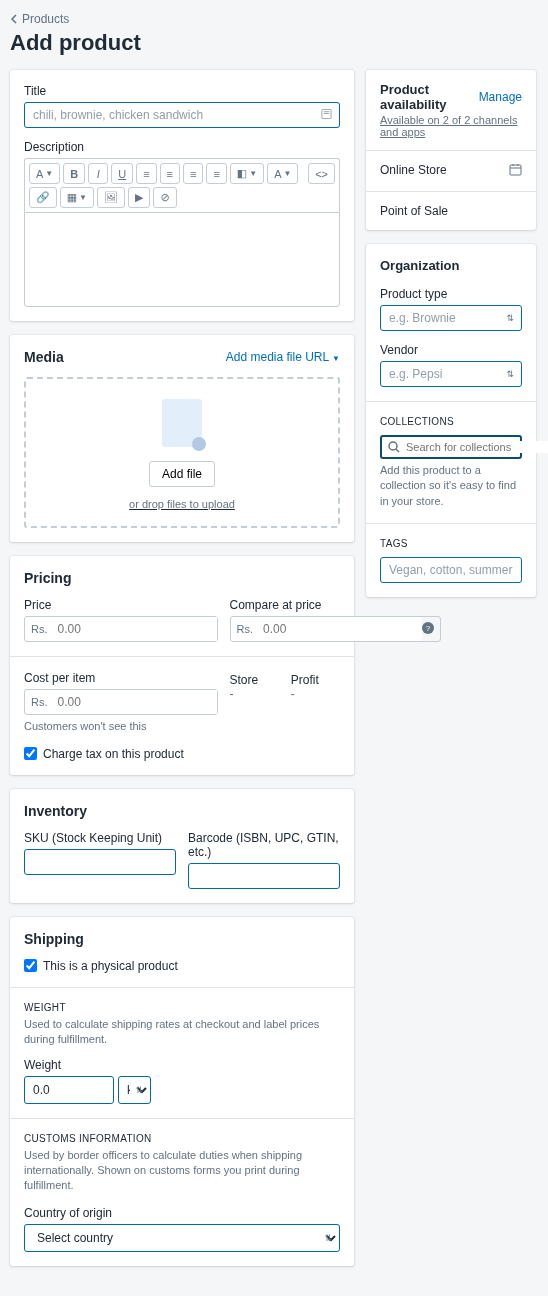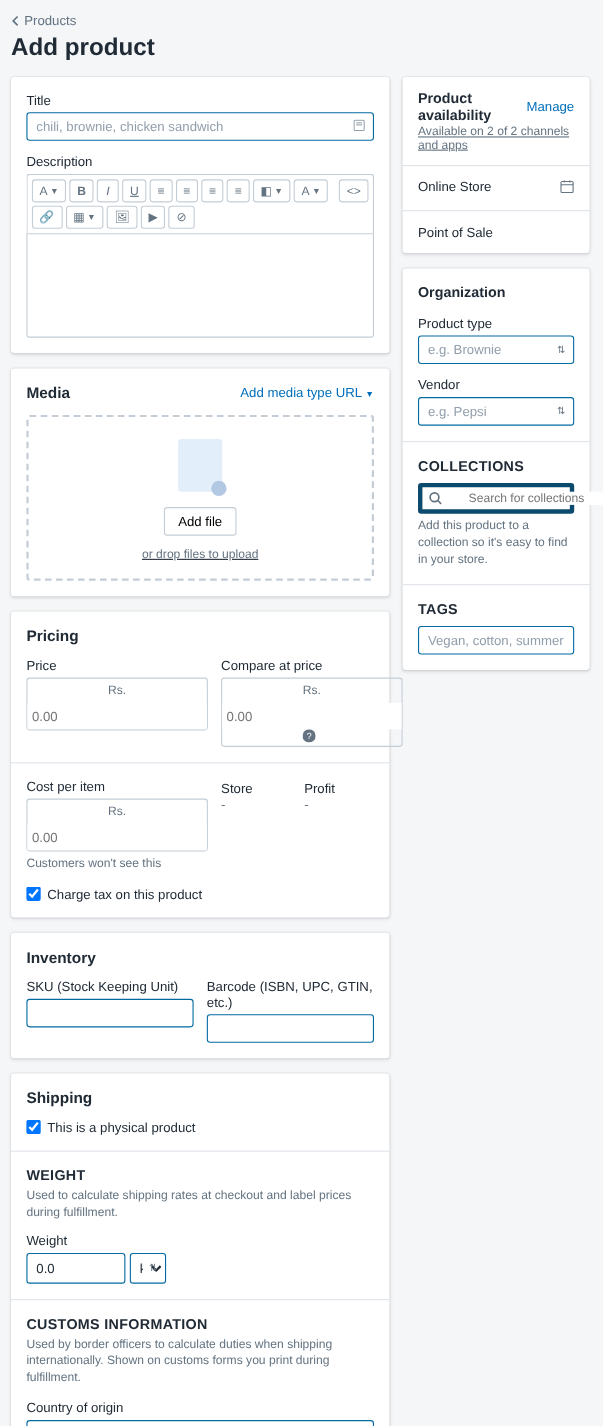--- a/index.html
+++ b/index.html
@@ -15,42 +15,42 @@
 .card-section { padding: 14px; }
 .card-section + .card-section { border-top: 1px solid #dfe3e8; }
 .label { font-size: 12px; color: #212b36; margin-bottom: 4px; display: block; }
 .input, .select { width: 100%; border: 1px solid #0369a1; border-radius: 3px; padding: 5px 8px; font-size: 12px; color: #212b36; background: #fff; }
 .input::placeholder { color: #919eab; }
 .select-wrap { position: relative; }
 .select-wrap .updown { position: absolute; right: 8px; top: 50%; transform: translateY(-50%); color: #637381; pointer-events: none; font-size: 9px; line-height: 1; }
 .row2 { display: flex; gap: 12px; }
 .row2 > * { flex: 1; }
 .section-title { font-size: 14px; font-weight: 600; margin-bottom: 12px; }
-.subheading { font-size: 13px; font-weight: 700; letter-spacing: 0.3px; color: #212b36; text-transform: uppercase; margin-bottom: 4px; }
+.subheading { font-size: 10px; font-weight: 400; letter-spacing: 0.3px; color: #212b36; text-transform: uppercase; margin-bottom: 4px; }
 .help { font-size: 11px; color: #637381; margin-top: 4px; line-height: 1.4; }
 .toolbar { display: flex; flex-wrap: wrap; gap: 3px; border: 1px solid #c4cdd5; border-bottom: none; border-radius: 3px 3px 0 0; padding: 4px; }
 .tbtn { border: 1px solid #c4cdd5; background: #fff; border-radius: 3px; padding: 3px 6px; font-size: 11px; color: #637381; cursor: pointer; display: flex; align-items: center; gap: 2px; min-width: 20px; justify-content: center; }
 .editor-body { border: 1px solid #c4cdd5; border-radius: 0 0 3px 3px; height: 95px; }
 .media-header { display: flex; justify-content: space-between; align-items: center; margin-bottom: 12px; }
 .link { color: #006fbb; font-size: 12px; cursor: pointer; }
 .dropzone { border: 2px dashed #c4cdd5; border-radius: 3px; padding: 20px 10px 14px; text-align: center; text-decoration: underline; }
 .dropzone .placeholder-img { width: 40px; height: 48px; margin: 0 auto 14px; background: #e3eefb; border-radius: 3px; position: relative; }
 .dropzone .placeholder-img::after { content: ''; position: absolute; right: -4px; bottom: -4px; width: 14px; height: 14px; background: #b3c9e3; border-radius: 50%; }
 .btn { border: 1px solid #c4cdd5; background: #fff; border-radius: 3px; padding: 5px 12px; font-size: 12px; cursor: pointer; }
-.prefix-input { display: flex; border: 1px solid #c4cdd5; border-radius: 3px; align-items: center; flex-direction: column; }
+.prefix-input { display: flex; border: 1px solid #c4cdd5; border-radius: 3px; align-items: center; }
 .prefix-input .prefix { padding: 5px 6px; color: #637381; font-size: 11px; }
 .prefix-input input { border: none; flex: 1; padding: 5px 4px; font-size: 12px; outline: none; }
 .prefix-input .suffix-icon { padding-right: 6px; color: #637381; }
 .checkbox-row { display: flex; align-items: center; gap: 6px; font-size: 12px; }
 .checkbox-row input { width: 13px; height: 13px; }
 .field { margin-bottom: 12px; }
 .field:last-child { margin-bottom: 0; }
 .metric-label { font-size: 12px; color: #212b36; }
 .metric-value { font-size: 12px; color: #637381; }
-.search-input { display: flex; align-items: center; border: 4px solid #0c4a6e; border-radius: 3px; padding: 4px 6px; gap: 24px; }
+.search-input { display: flex; align-items: center; border: 2px solid #0c4a6e; border-radius: 3px; padding: 4px 6px; gap: 6px; }
 .search-input input { border: none; flex: 1; font-size: 11px; outline: none; }
 .search-input svg { color: #637381; flex-shrink: 0; }
 .side-title { font-size: 13px; font-weight: 600; }
 .side-row { display: flex; justify-content: space-between; align-items: center; padding: 12px 14px; }
 .side-item-row { display: flex; justify-content: space-between; padding: 12px 14px; font-size: 12px; border-top: 1px solid #dfe3e8; }
 .subdued { color: #637381; font-size: 11px; text-decoration: underline; }
 .weight-row { display: flex; gap: 4px; }
 .weight-row .input { flex: 1; }
 .weight-row .select-wrap { width: 44px; }
 .title-input-wrap { position: relative; }
@@ -116,21 +116,21 @@
             </div>
             <div class="editor-body"></div>
           </div>
         </div>
       </div>
 
       <div class="card">
         <div class="card-section">
           <div class="media-header">
             <div class="section-title" style="margin:0">Media</div>
-            <span class="link"><span>Add media type URL</span> <span class="caret-down">▼</span></span>
+            <span class="link"><span>Add media file URL</span> <span class="caret-down">▼</span></span>
           </div>
           <div class="dropzone">
             <div class="placeholder-img"></div>
             <button class="btn">Add file</button>
             <div class="help" style="text-align:center;margin-top:10px">or drop files to upload</div>
           </div>
         </div>
       </div>
 
       <div class="card">

